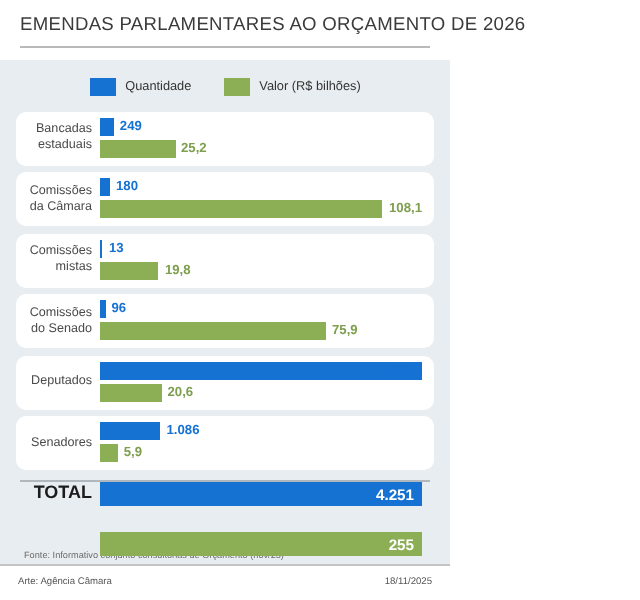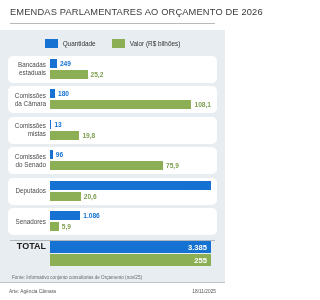--- a/index.html
+++ b/index.html
@@ -161,21 +161,21 @@
   }
   .total-bar-line {
     position: absolute;
     left: 0;
     right: 0;
     height: 12px;
     display: flex;
     align-items: center;
   }
   .total-bar-line.qty { top: 0px; }
-  .total-bar-line.val { top: 13px; }
+  .total-bar-line.val { top: 25px; }
   .total-bar {
     height: 12px;
     display: block;
   }
   .total-value {
     position: absolute;
     right: 4px;
     color: #ffffff;
     font-size: 7.6px;
     font-weight: bold;
@@ -330,21 +330,21 @@
         </div>
       </div>
 
     <div class="total-sep"></div>
 
     <div class="total-row">
       <div class="total-label">TOTAL</div>
       <div class="total-bars">
         <div class="total-bar-line qty">
           <span class="total-bar" style="background:#1572d3;width:100%"></span>
-          <span class="total-value">3.385</span>
+          <span class="total-value">4.251</span>
         </div>
         <div class="total-bar-line val">
           <span class="total-bar" style="background:#8caf55;width:100%"></span>
           <span class="total-value">255</span>
         </div>
       </div>
     </div>
 
     <div class="source">Fonte: Informativo conjunto consultorias de Orçamento (nov/25)</div>
   </div>

